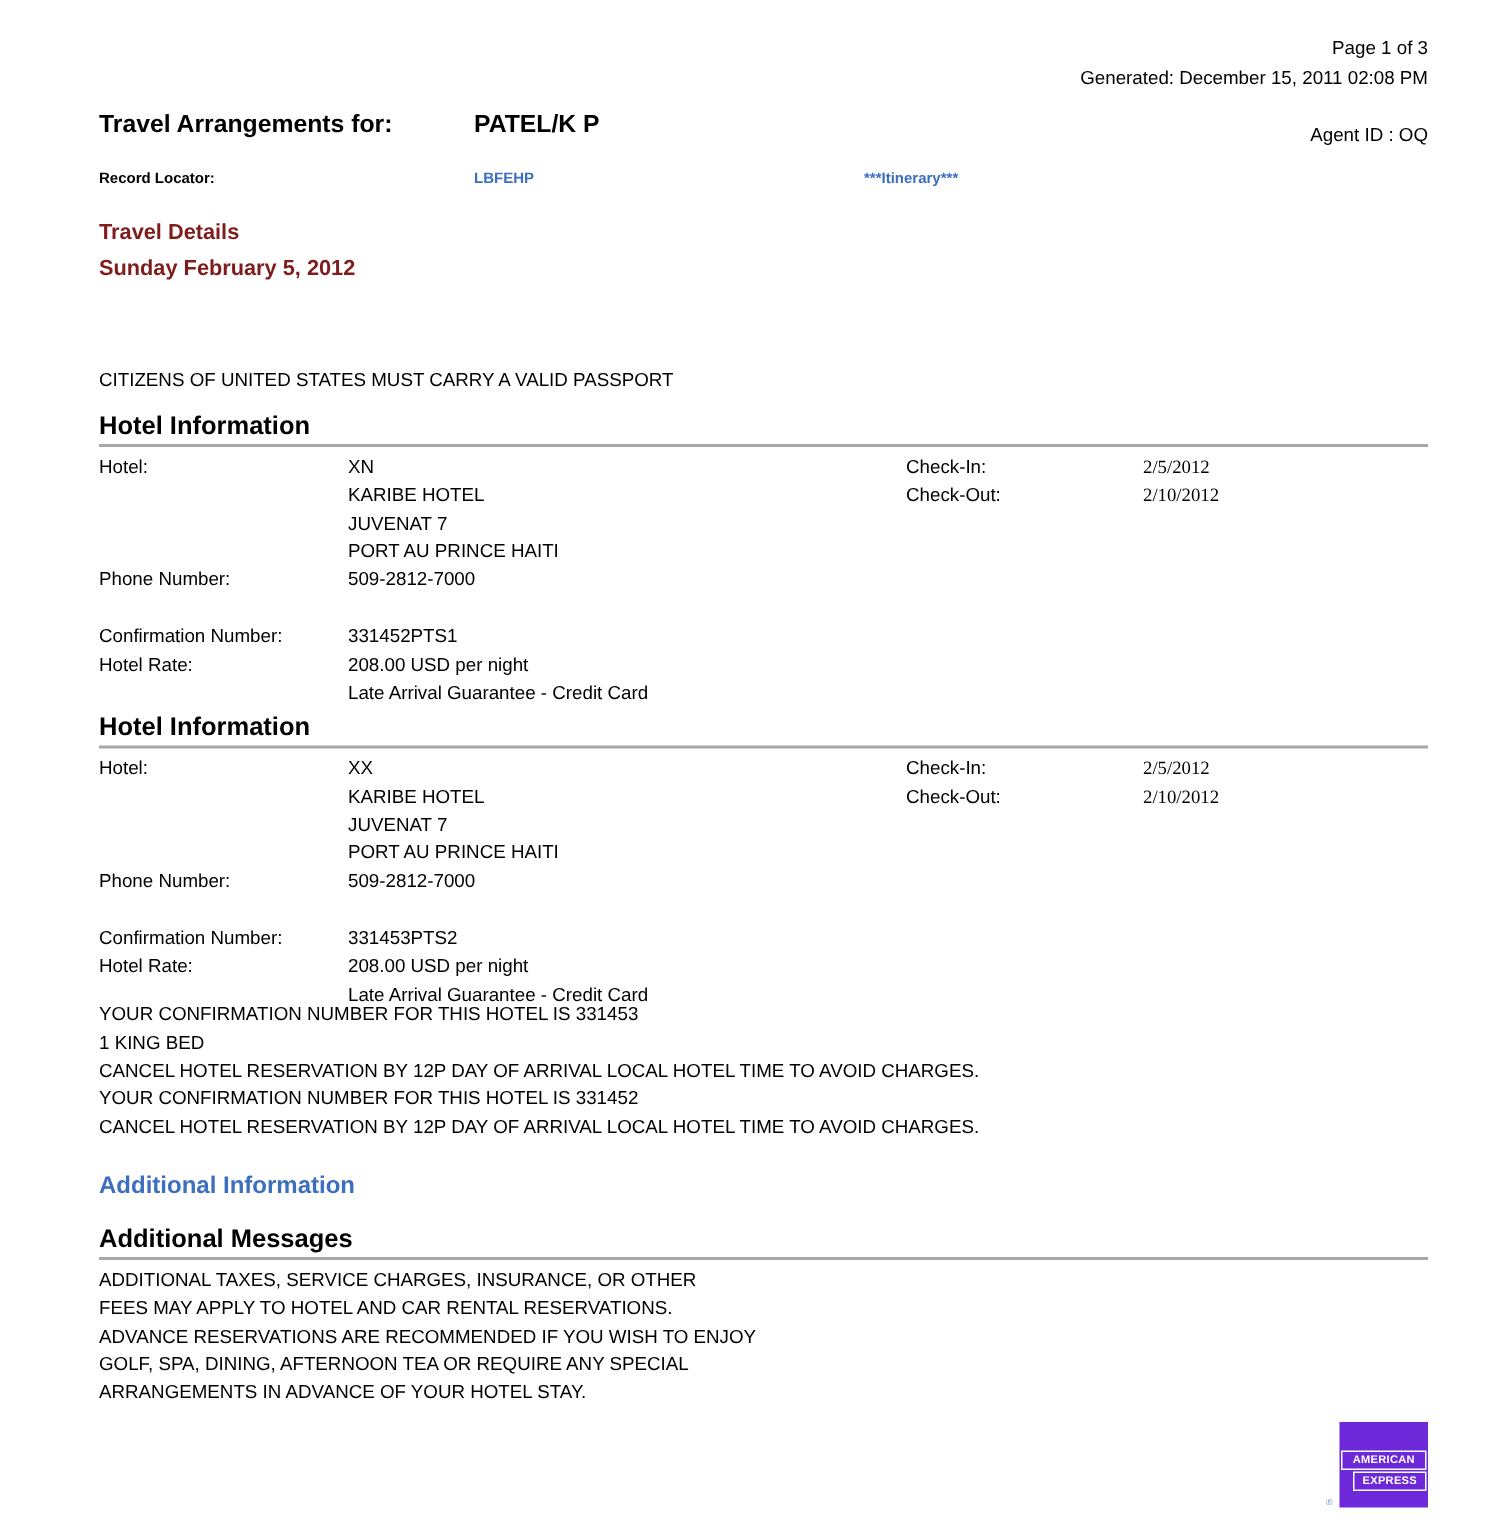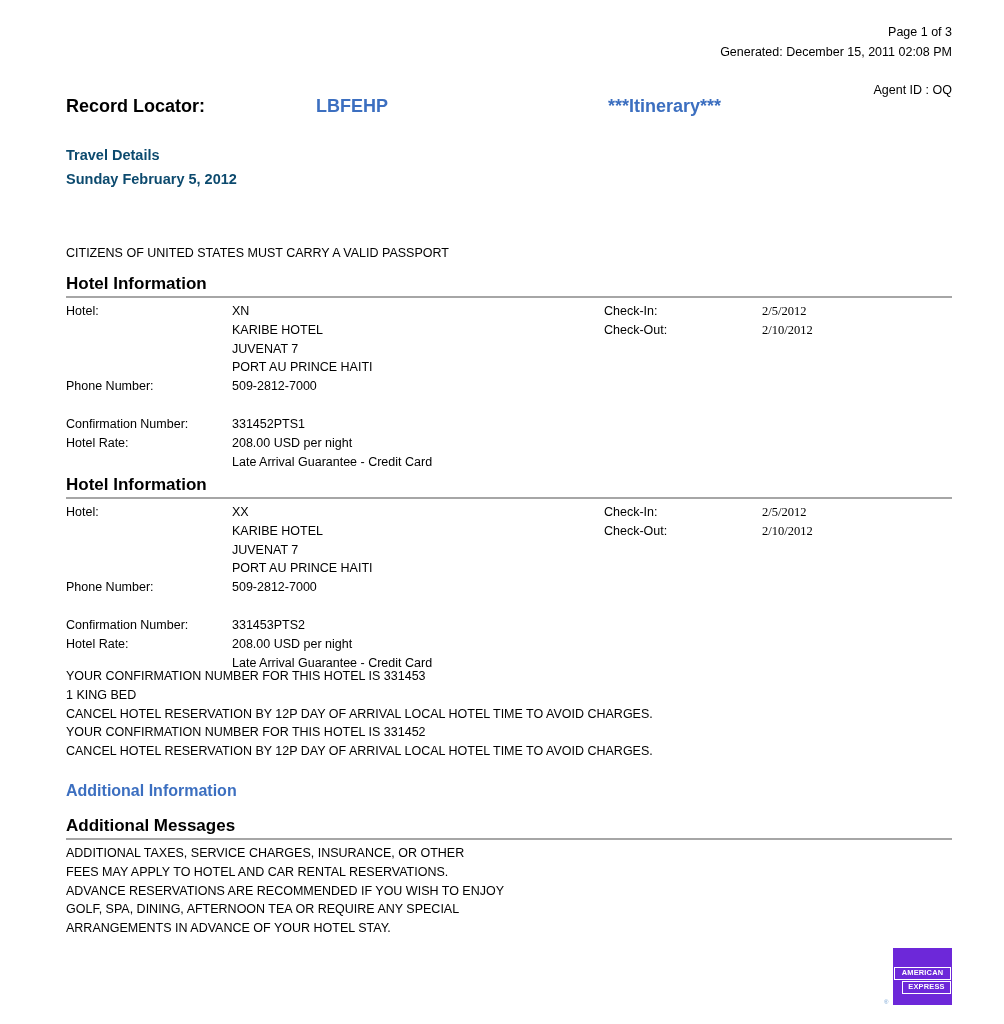--- a/index.html
+++ b/index.html
@@ -42,33 +42,33 @@
     left: 66px;
     font-weight: bold;
     white-space: nowrap;
   }
   .title-row .lbl { display: inline-block; }
   .title-row .val { display: inline-block; }
 
   #travel-for { top: 74px; font-size: 16.5px; }
   #travel-for .lbl { width: 250px; }
 
-  #record-locator { top: 96px; font-size: 18px; }
+  #record-locator { top: 114px; font-size: 10px; }
   #record-locator .lbl { width: 250px; color: #000; }
   #record-locator .val { color: #3c6fc0; }
   #record-locator .itin {
     display: inline-block;
     margin-left: 220px;
     color: #3c6fc0;
   }
 
   .blue-head {
     position: absolute;
     left: 66px;
-    color: #0c4a6e;
+    color: #7f1d1d;
     font-weight: bold;
     white-space: nowrap;
   }
   #travel-details { top: 147px; font-size: 14.5px; }
   #travel-date     { top: 171px; font-size: 14.5px; }
 
   
   .passport-note {
     position: absolute;
     left: 66px;
@@ -158,20 +158,23 @@
 <body>
 
 <div class="page">
 
   <div class="meta">
     <div>Page 1 of 3</div>
     <div>Generated: December 15, 2011 02:08 PM</div>
     <div class="agent">Agent ID : OQ</div>
   </div>
 
+  <div class="title-row" id="travel-for">
+    <span class="lbl">Travel Arrangements for:</span><span class="val">PATEL/K P</span>
+  </div>
 
   <div class="title-row" id="record-locator">
     <span class="lbl">Record Locator:</span><span class="val">LBFEHP</span><span class="itin">***Itinerary***</span>
   </div>
 
   <div class="blue-head" id="travel-details">Travel Details</div>
   <div class="blue-head" id="travel-date">Sunday  February  5, 2012</div>
 
   <div class="passport-note">CITIZENS OF UNITED STATES MUST CARRY A VALID PASSPORT</div>
 

